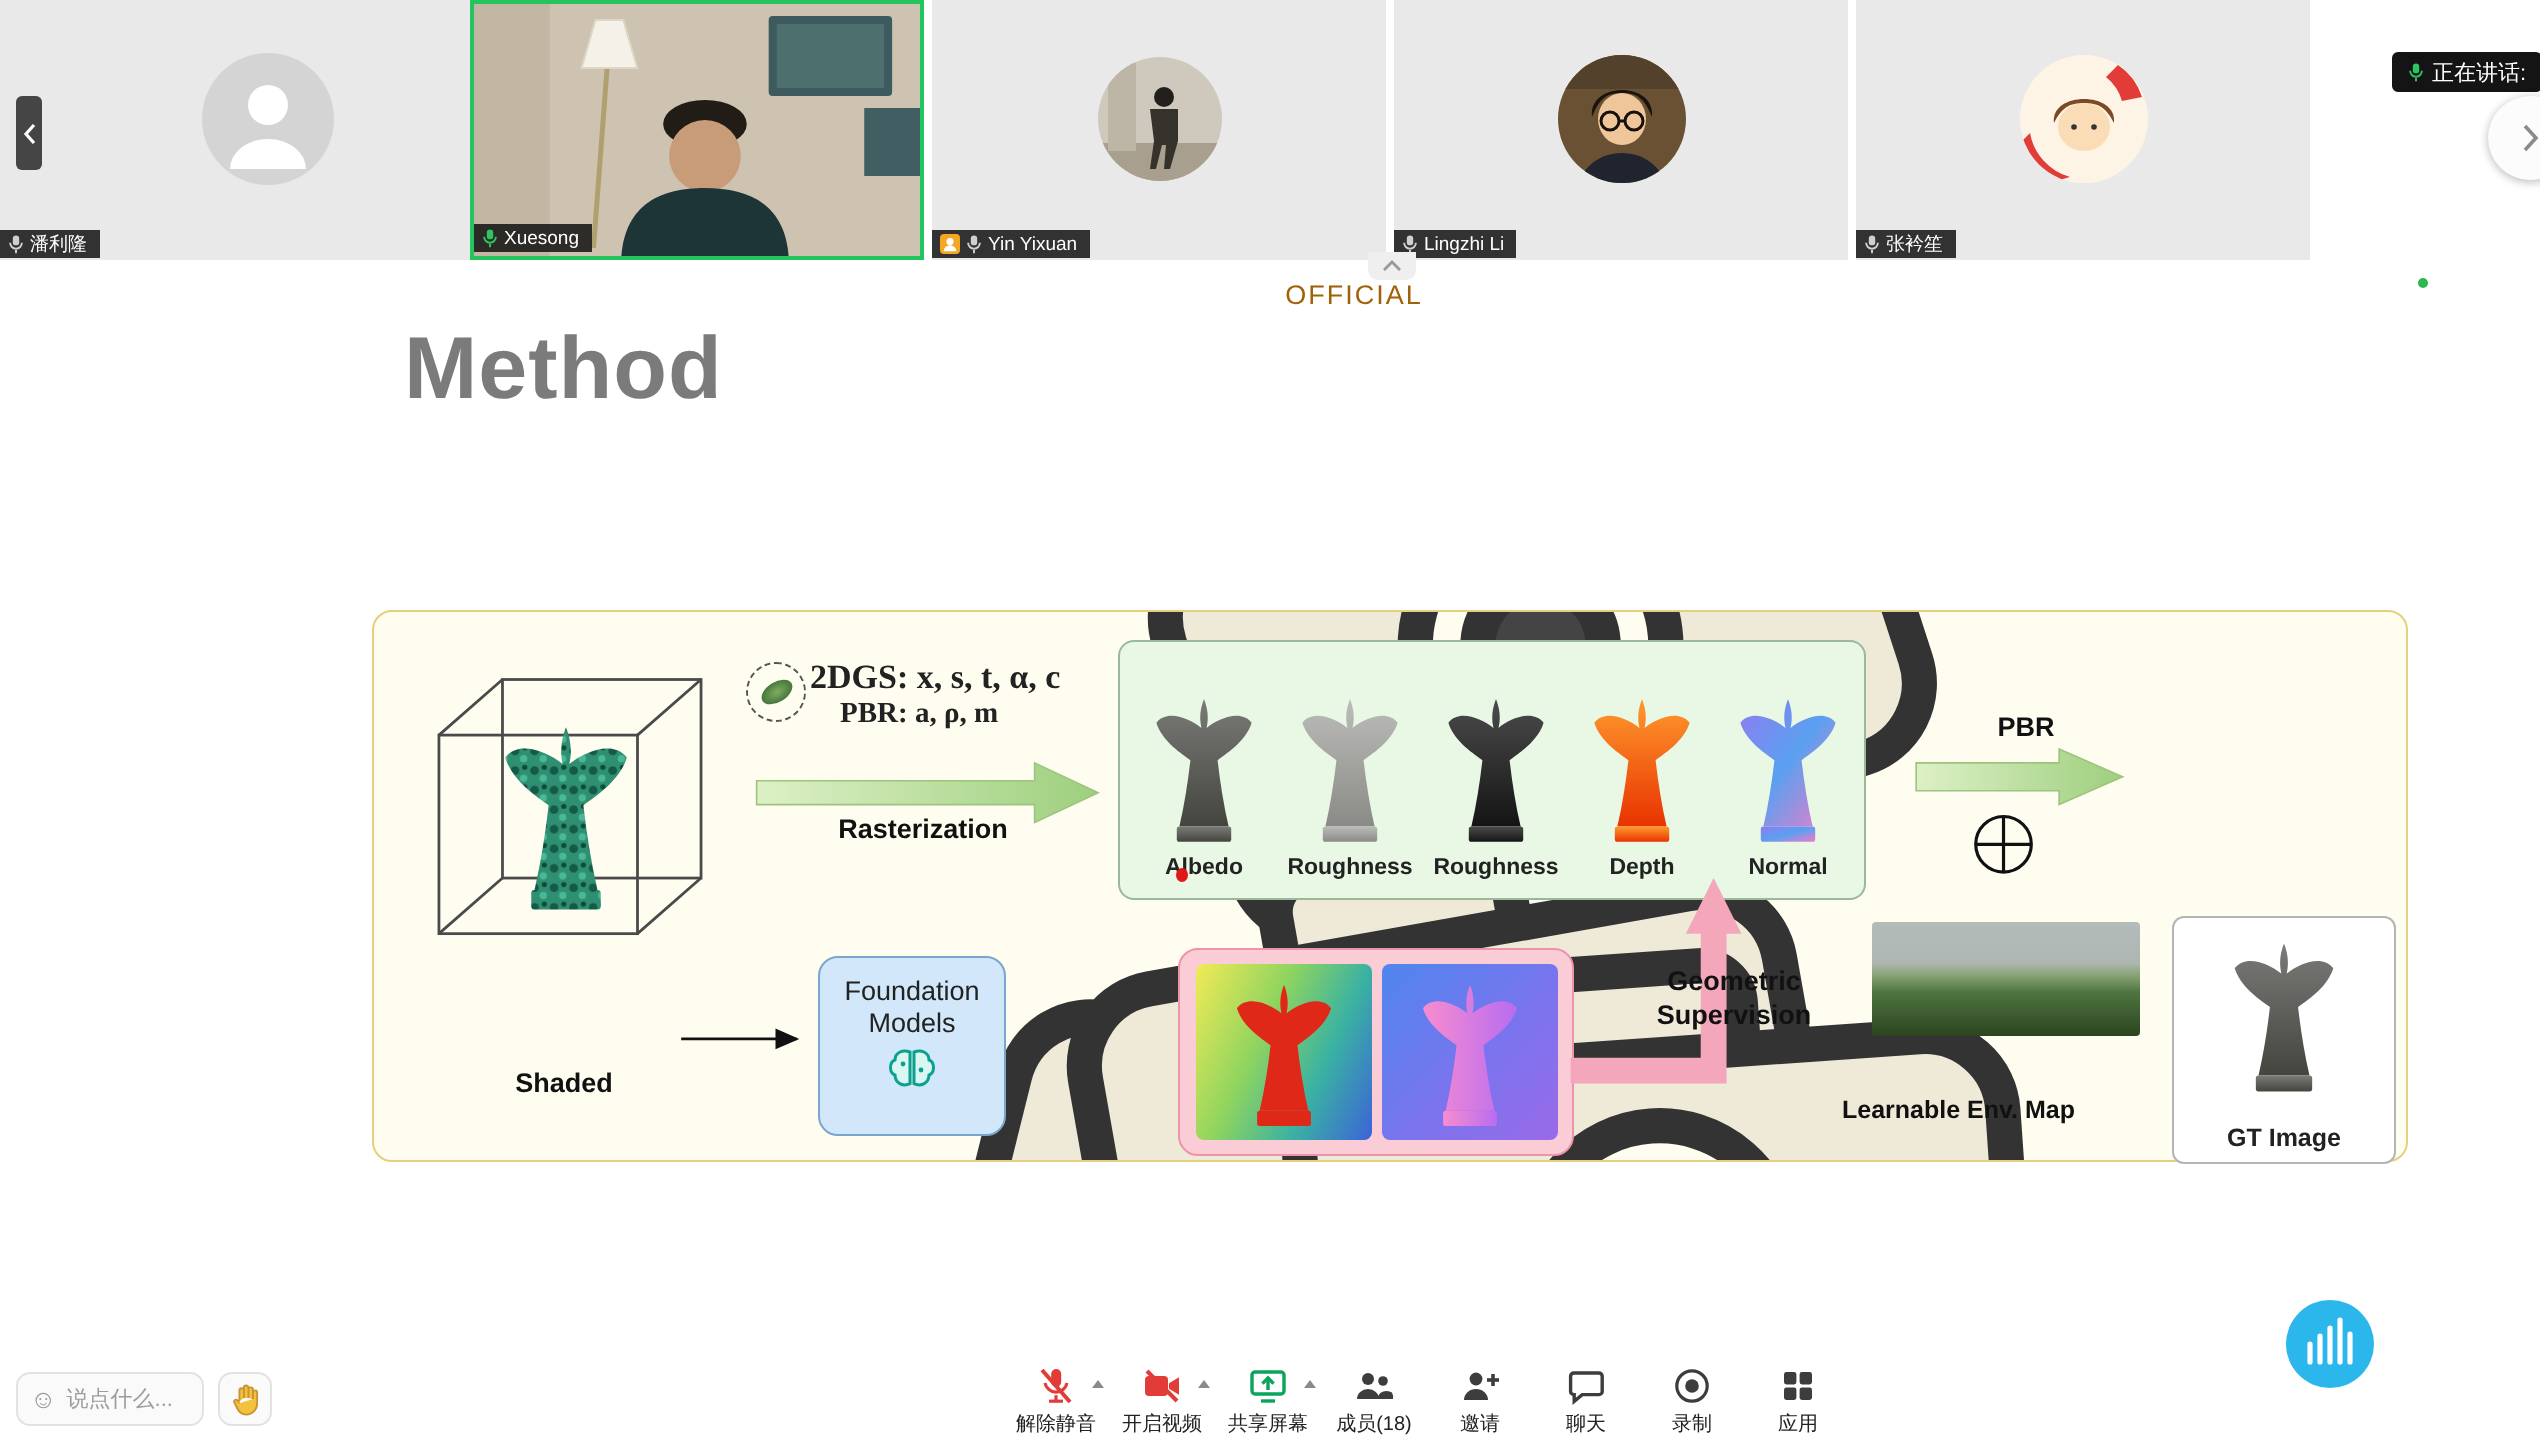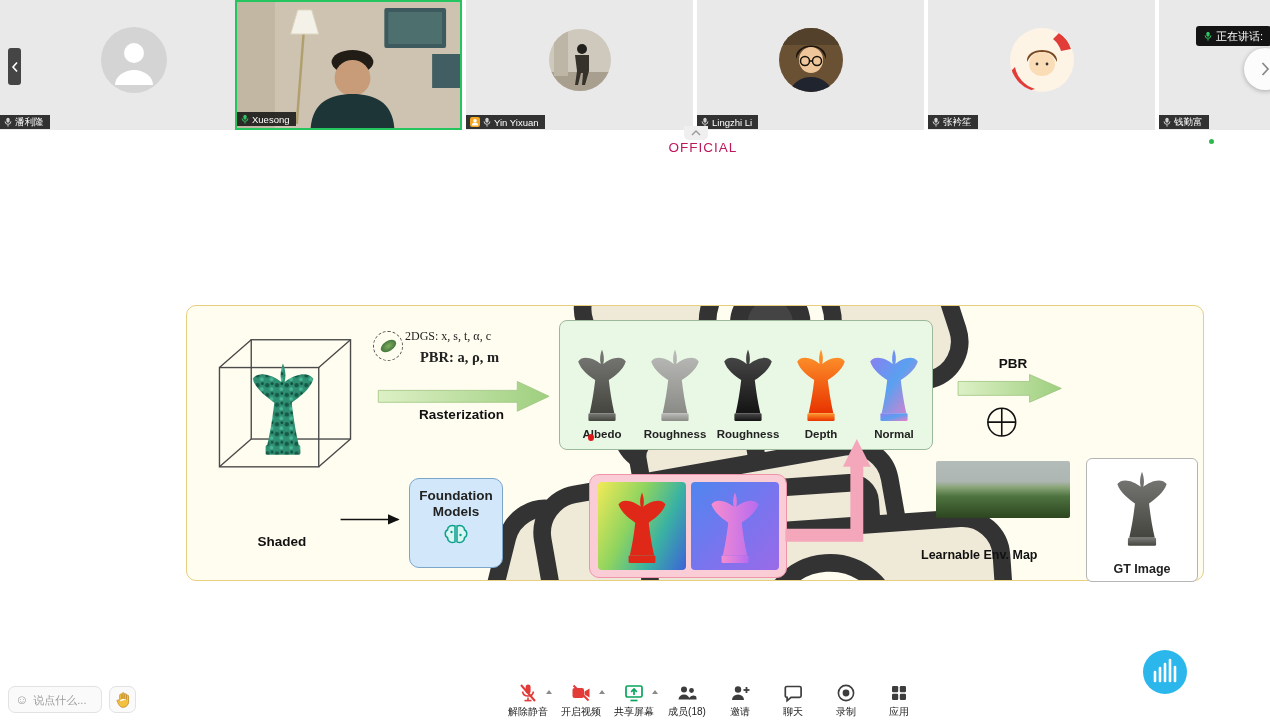--- a/index.html
+++ b/index.html
@@ -22,33 +22,33 @@
              display:flex;align-items:center;gap:4px;padding:0 8px;color:#fff;font-size:11px;white-space:nowrap}
   .edge-left{position:absolute;left:8px;top:48px;width:13px;height:37px;background:#454545;border:none;
              border-radius:3px;padding:0;display:flex;align-items:center;justify-content:center;z-index:6;cursor:pointer}
   .edge-right{position:absolute;left:1244px;top:48px;width:42px;height:42px;border-radius:50%;background:#fcfcfc;
               box-shadow:0 1px 5px rgba(0,0,0,.28);display:flex;align-items:center;justify-content:center;z-index:6}
 
   
   .slide{position:absolute;top:130px;left:0;width:1270px;height:548px;background:#fff}
   .strip-toggle{position:absolute;left:684px;top:-4px;width:24px;height:14px;background:#efefef;border-radius:0 0 5px 5px;
                 display:flex;align-items:center;justify-content:center}
-  .official{position:absolute;left:603px;top:10px;width:200px;text-align:center;color:#be185d;font-size:13.5px;letter-spacing:1px}
+  .official{position:absolute;left:577px;top:10px;width:200px;text-align:center;color:#a16207;font-size:13.5px;letter-spacing:1px}
   .green-dot{position:absolute;left:1209px;top:9px;width:5px;height:5px;background:#2db84d;border-radius:50%}
   .slide-title{position:absolute;left:202px;top:30px;margin:0;font-size:44px;font-weight:bold;color:#7b7b7b;letter-spacing:.5px}
 
   
   .diagram{position:absolute;left:186px;top:175px;width:1018px;height:276px;background:#fffdf0;
            border:1.5px solid #e6cf7e;border-radius:10px;box-sizing:border-box}
   .diagram>*{position:absolute}
   .d-under,.d-over{inset:0;width:100%;height:100%;pointer-events:none}
   .d-under{z-index:1}.d-over{z-index:3}
   .dlbl{font-weight:bold;font-size:13.5px;color:#111;z-index:2}
   .d-scene-label{left:20px;top:228px;width:150px;text-align:center}
-  .d-eq1{left:218px;top:23px;font-family:"Liberation Serif",serif;font-weight:normal;font-size:12px;z-index:2}
+  .d-eq1{left:218px;top:23px;font-family:"Liberation Serif",serif;font-weight:bold;font-size:17px;z-index:2}
   .d-eq2{left:233px;top:43px;font-family:"Liberation Serif",serif;font-weight:bold;font-size:14.5px;z-index:2}
   .gauss{left:186px;top:25px;width:28px;height:28px;border:1.4px dashed #555;border-radius:50%;z-index:2;
          display:flex;align-items:center;justify-content:center}
   .gauss i{display:block;width:17px;height:10px;border-radius:50%;transform:rotate(-32deg);
            background:radial-gradient(#7fae5f,#2e5f2e)}
   .d-rast{left:192px;top:101px;width:165px;text-align:center}
   .scene-angel{left:58px;top:46px;width:76px;height:110px;z-index:2}
 
   .gbuffer{left:372px;top:14px;width:374px;height:130px;background:#e9f8e4;border:1px solid #9bb89b;
            border-radius:8px;z-index:2;box-sizing:border-box}
@@ -60,21 +60,21 @@
 
   .d-pbr{left:774px;top:50px;width:104px;text-align:center}
   .imgbox{background:#fff;border:1px solid #b5b5b5;border-radius:6px;z-index:2;box-sizing:border-box;
           display:flex;flex-direction:column;align-items:center;justify-content:space-between;padding:4px 2px 5px}
   .imgbox .angel{width:64px;height:88px}
   .imgbox .cap{font-weight:bold;font-size:12.5px;white-space:nowrap}
   .shadedbox{left:899px;top:6px;width:112px;height:122px}
   .gtbox{left:899px;top:152px;width:112px;height:124px}
 
   .fbox{left:222px;top:172px;width:94px;height:90px;background:#d2e8fa;border:1.5px solid #7aa6cc;border-radius:10px;
-        z-index:2;box-sizing:border-box;text-align:center;font-weight:bold;font-size:13.5px;line-height:16px;padding-top:9px}
+        z-index:2;box-sizing:border-box;text-align:center;font-weight:normal;font-size:13.5px;line-height:16px;padding-top:9px}
   .fbox svg{margin-top:4px}
 
   .pinkbox{left:402px;top:168px;width:198px;height:104px;background:#f9ccd6;border:1.5px solid #ef93ab;
            border-radius:10px;z-index:2;box-sizing:border-box}
   .pk-tile{position:absolute;top:7px;width:88px;height:88px;border-radius:4px;overflow:hidden;
            display:flex;align-items:center;justify-content:center}
   .pk-a{left:8px;background:linear-gradient(115deg,#f2ea56 0%,#8fd45f 38%,#3ab2a2 68%,#3c63d8 100%)}
   .pk-b{left:101px;background:linear-gradient(135deg,#4f86ee 0%,#7a74ee 55%,#9a6ae8 100%)}
   .pk-tile svg{width:72px;height:84px}
 
@@ -283,28 +283,20 @@
       </svg>
     </span>
     <div class="nametag">
       <svg class="tagmic" viewBox="0 0 9 12">
           <use href="#micS"></use>
         </svg>
       <span>张衿笙</span>
     </div>
   </div>
 
-  <div class="thumb" style="left:1159px;width:111px">
-    <div class="nametag">
-      <svg class="tagmic" viewBox="0 0 9 12">
-          <use href="#micS"></use>
-        </svg>
-      <span>钱勤富</span>
-    </div>
-  </div>
 
   <div class="speakpill">
     <svg class="tagmic green" viewBox="0 0 9 12">
         <use href="#micS"></use>
       </svg>
     <span>正在讲话:</span>
   </div>
 
   <button class="edge-left">
     <svg width="8" height="12" viewBox="0 0 8 12">
@@ -319,20 +311,21 @@
 </div>
 
 <div class="slide">
   <div class="strip-toggle">
     <svg width="12" height="8" viewBox="0 0 12 8">
         <polyline points="2,6 6,2 10,6" fill="none" stroke="#999" stroke-width="1.4"></polyline>
       </svg>
   </div>
   <div class="official">OFFICIAL</div>
   <div class="green-dot"></div>
+  <h1 class="slide-title">Method</h1>
 
   <div class="diagram">
 
     <svg class="d-under" viewBox="0 0 1018 276">
       <defs>
         <marker id="ah" markerWidth="9" markerHeight="8" refX="7" refY="3.5" orient="auto">
             <path d="M0,0 L8,3.5 L0,7 Z" fill="#111"></path>
           </marker>
       </defs>
       <g stroke="#4a4a4a" stroke-width="1.4" fill="none">
@@ -424,20 +417,24 @@
             <use href="#angel" fill="#e02818"></use>
           </svg>
       </div>
       <div class="pk-tile pk-b">
         <svg viewBox="0 0 70 100">
             <use href="#angel" fill="url(#gNormAngel)"></use>
           </svg>
       </div>
     </div>
 
+    <div class="dlbl geotext">
+      <div>Geometric</div>
+      <div>Supervision</div>
+    </div>
 
     <div class="envmap"></div>
     <div class="dlbl envlabel">Learnable Env. Map</div>
 
     <svg class="d-over" viewBox="0 0 1018 276">
       <path d="M600,231 H672 V160" stroke="#f4a7ba" stroke-width="13" fill="none"></path>
       <polygon points="658,162 686,162 672,134" fill="#f4a7ba"></polygon>
     </svg>
   </div>
 </div>

